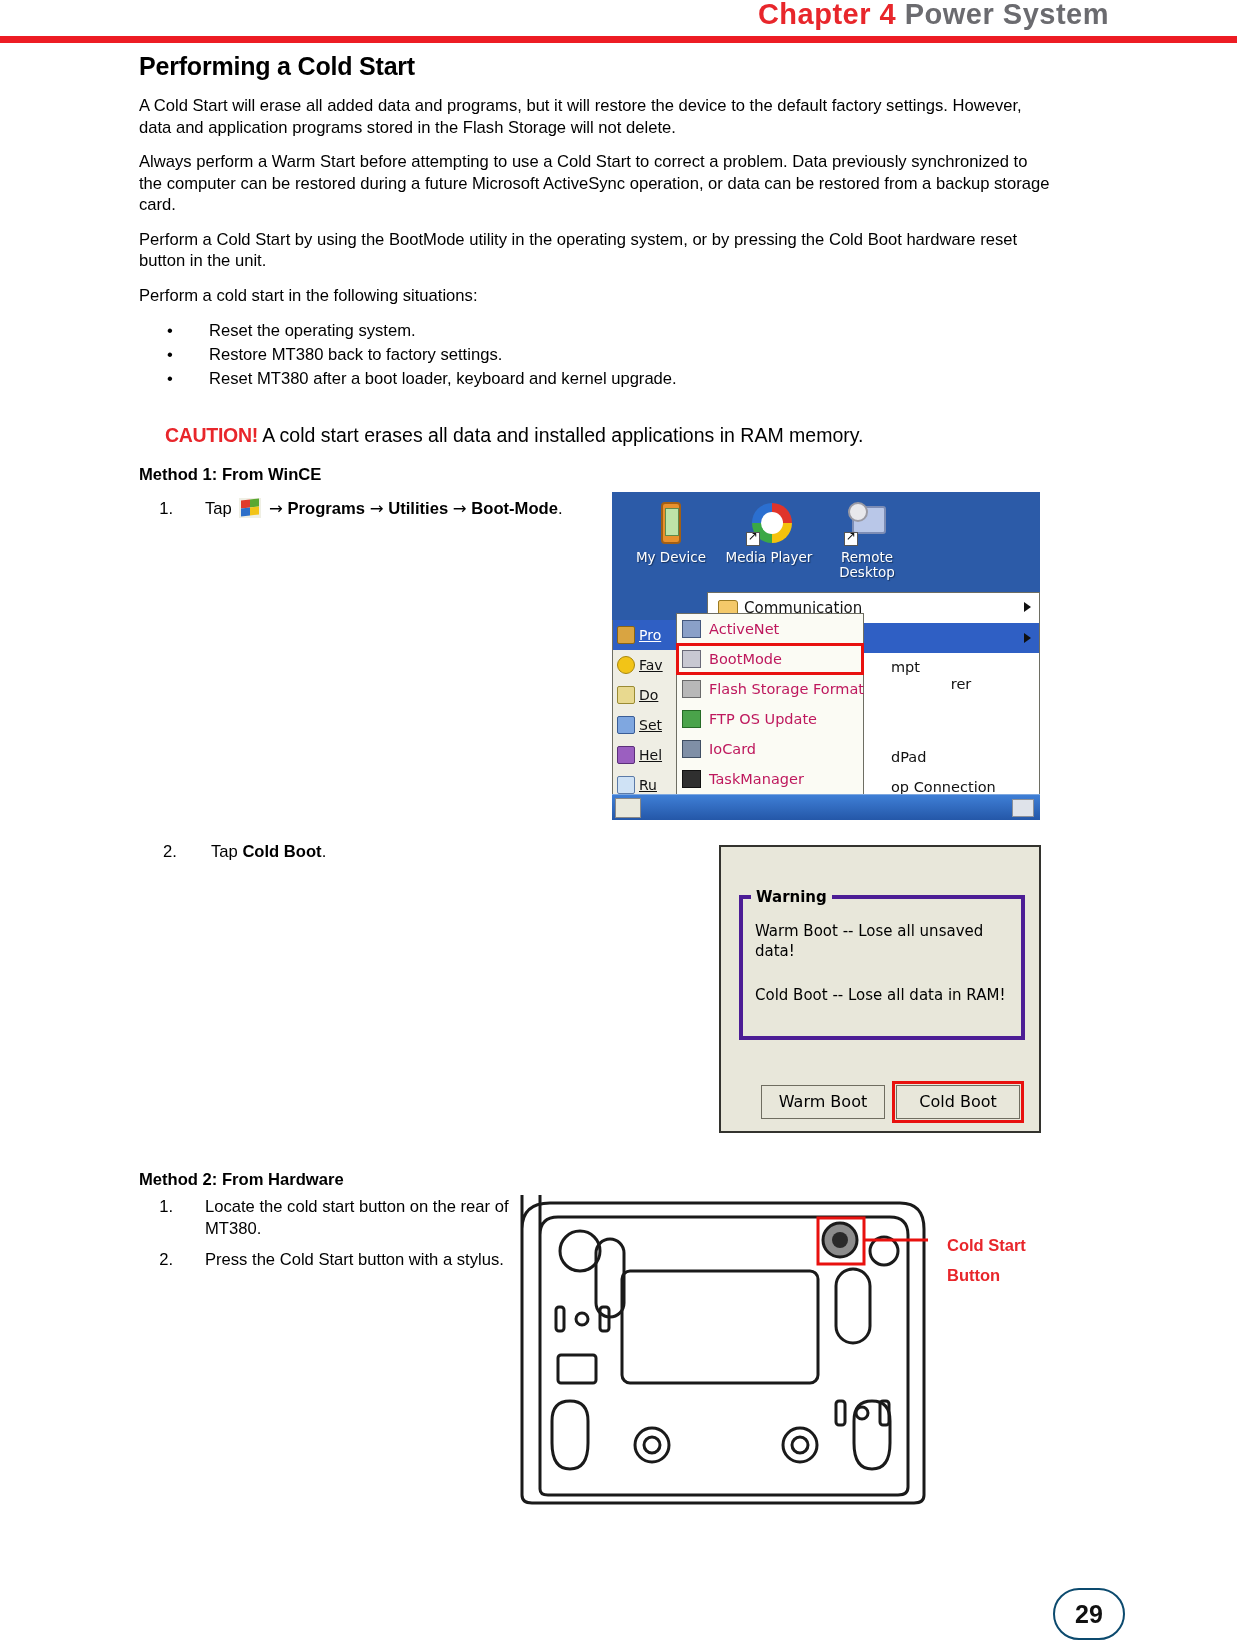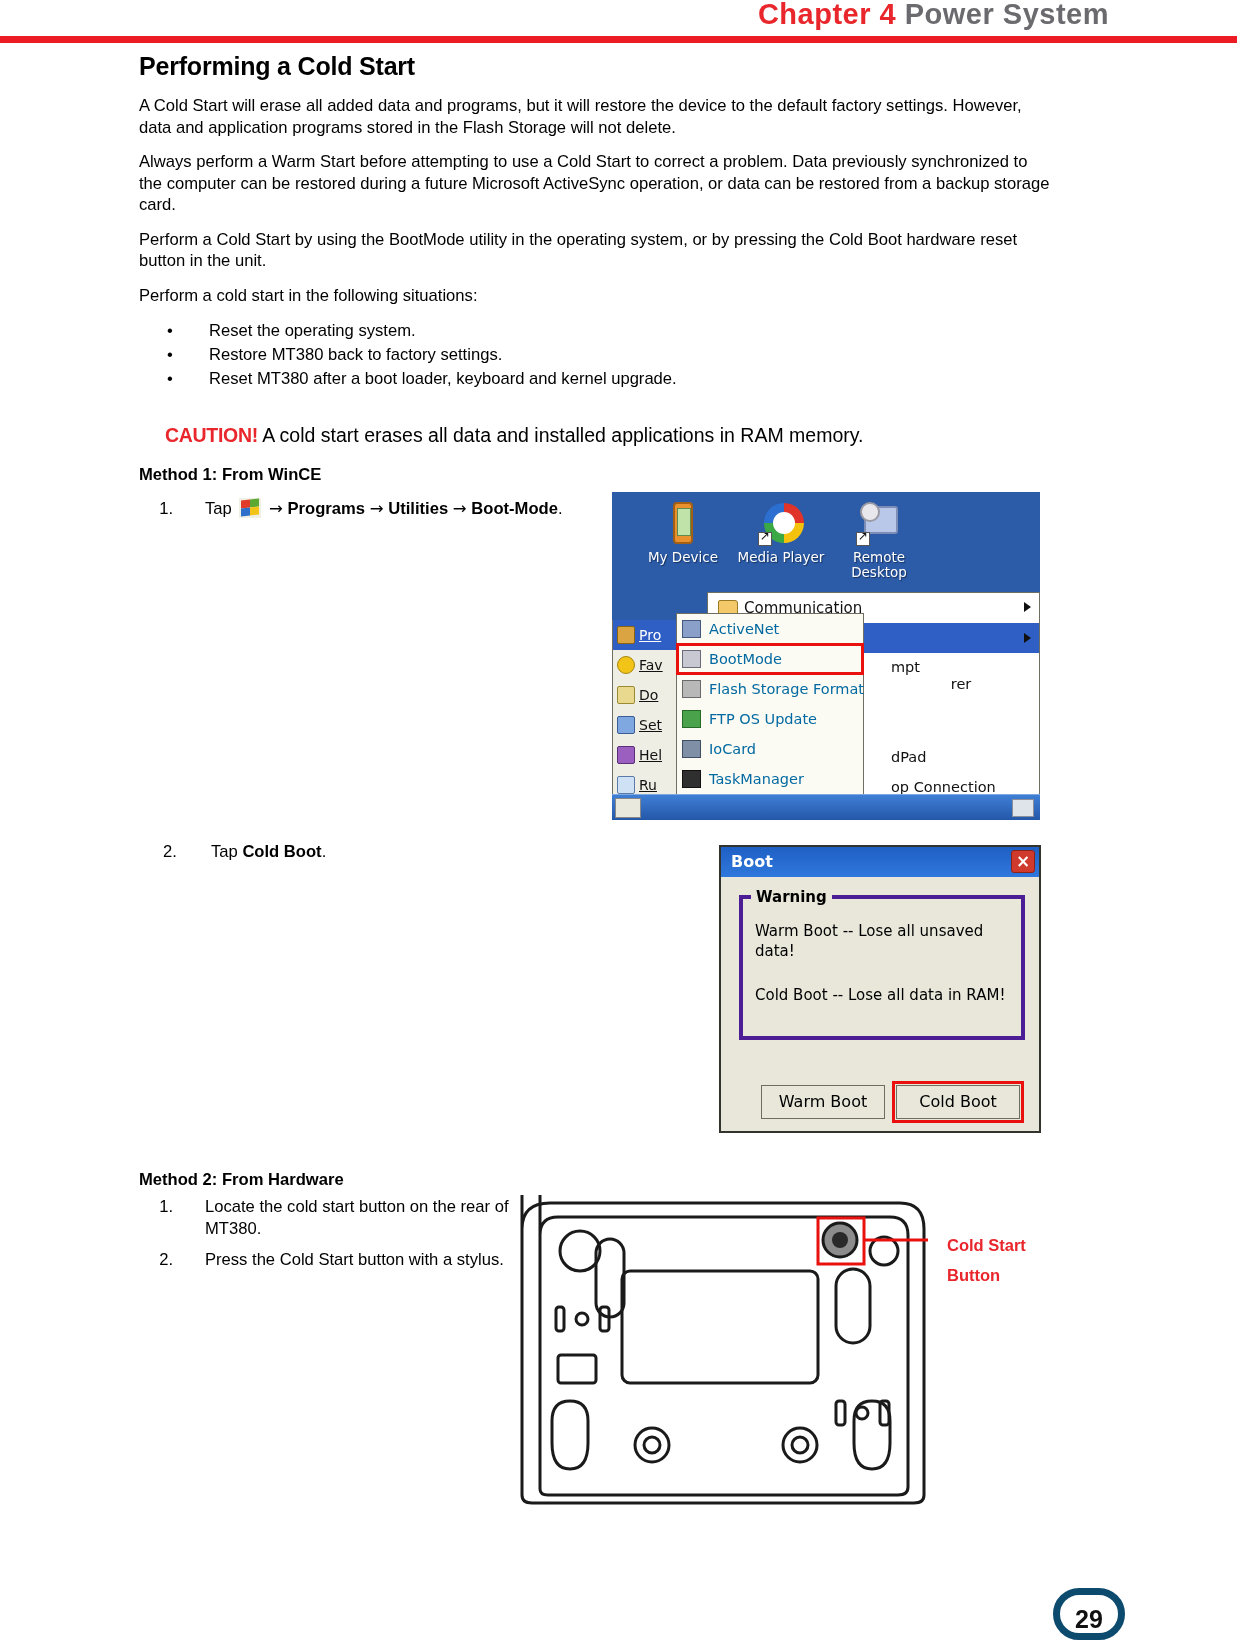--- a/index.html
+++ b/index.html
@@ -82,21 +82,21 @@
   .winflag .q2 { left:11px; top:1px; background:#5ba832; transform:skewY(-6deg); }
   .winflag .q3 { left:2px; top:10px; background:#2d6fc9; transform:skewY(-6deg); }
   .winflag .q4 { left:11px; top:9px; background:#f2c417; transform:skewY(-6deg); }
 
   
   #wince-shot {
     position:absolute; left:612px; top:492px; width:428px; height:328px;
     background:#2c5ba8; overflow:hidden;
     font-family:"DejaVu Sans", sans-serif;
   }
-  .desk-icons { position:absolute; left:16px; top:8px; width:420px; height:95px; }
+  .desk-icons { position:absolute; left:4px; top:8px; width:420px; height:95px; }
   .desk-icon { position:absolute; width:110px; text-align:center; color:#fff; font-size:13.5px; }
   .desk-icon .glyph { display:block; height:48px; margin:0 auto 2px; position:relative; width:46px;}
   .desk-icon .cap { display:block; line-height:15px; text-shadow:1px 1px 1px #16325e; }
 
   
   .pda { position:absolute; left:13px; top:2px; width:20px; height:42px;
          background:#e8912e; border:2px solid #a35f14; border-radius:4px; }
   .pda:after { content:""; position:absolute; left:2px; top:4px; width:12px; height:26px;
                background:#bfe3a8; border:1px solid #5f8a4c; }
 
@@ -124,21 +124,21 @@
   .smi { height:30px; line-height:30px; font-size:14px; color:#111; padding-left:26px; position:relative; white-space:nowrap; overflow:hidden; }
   .smi.sel { background:#2f5fc4; color:#fff; }
   .smi .ic { position:absolute; left:4px; top:6px; width:18px; height:18px; border-radius:2px; }
   .smi u { text-decoration:underline; }
 
   
   .submenu1 {
     position:absolute; left:64px; top:121px; width:188px; height:197px;
     background:#fbfbf4; border:1px solid #6e6e63;
   }
-  .mi { height:30px; line-height:30px; font-size:14.5px; color:#0369a1;
+  .mi { height:30px; line-height:30px; font-size:14.5px; color:#be185d;
         padding-left:32px; position:relative; white-space:nowrap; }
   .mi .ic { position:absolute; left:5px; top:6px; width:19px; height:18px; }
   .mi.highlight { outline:3px solid #e8110e; outline-offset:-2px; }
 
   
   .submenu2 {
     position:absolute; left:95px; top:100px; width:333px; height:218px;
     background:#ffffff; border:1px solid #6e6e63;
   }
   .submenu2 .top {
@@ -194,21 +194,21 @@
   
   #device-diagram { position:absolute; left:518px; top:1195px; width:410px; height:310px; }
   .callout-label {
     position:absolute; left:947px; top:1230px; width:120px;
     color:#e8262b; font-weight:bold; font-size:16.5px; line-height:30px;
   }
 
   
   .page-num-box {
     position:absolute; left:1053px; top:1588px; width:72px; height:52px;
-    border:7px solid #0c4a6e; border-radius:26px; background:#fff;
+    border:2px solid #0c4a6e; border-radius:26px; background:#fff;
   }
   .page-num {
     position:absolute; left:0; top:0; width:100%; height:100%;
     text-align:center; line-height:48px; font-size:25px; font-weight:bold; color:#111;
   }
 </style>
 </head>
 <body>
 
 <div class="page-header">
@@ -375,24 +375,20 @@
     </div>
   </div>
 
   <div class="taskbar">
     <div class="tb-start"></div>
     <div class="tb-right"></div>
   </div>
 </div>
 
 <div id="boot-dialog">
-  <div class="title">
-    <span>Boot</span>
-    <span class="closebox">×</span>
-  </div>
   <div class="groupbox">
     <span class="group-legend">Warning</span>
     <div class="group-line" id="bootline1">Warm Boot -- Lose all unsaved data!</div>
     <div class="group-line" id="bootline2">Cold Boot -- Lose all data in RAM!</div>
   </div>
   <div class="btnrow">
     <div class="dlg-btn" id="warm-boot-button">Warm Boot</div>
     <div class="dlg-btn" id="cold-boot-button">Cold Boot</div>
   </div>
 </div>

